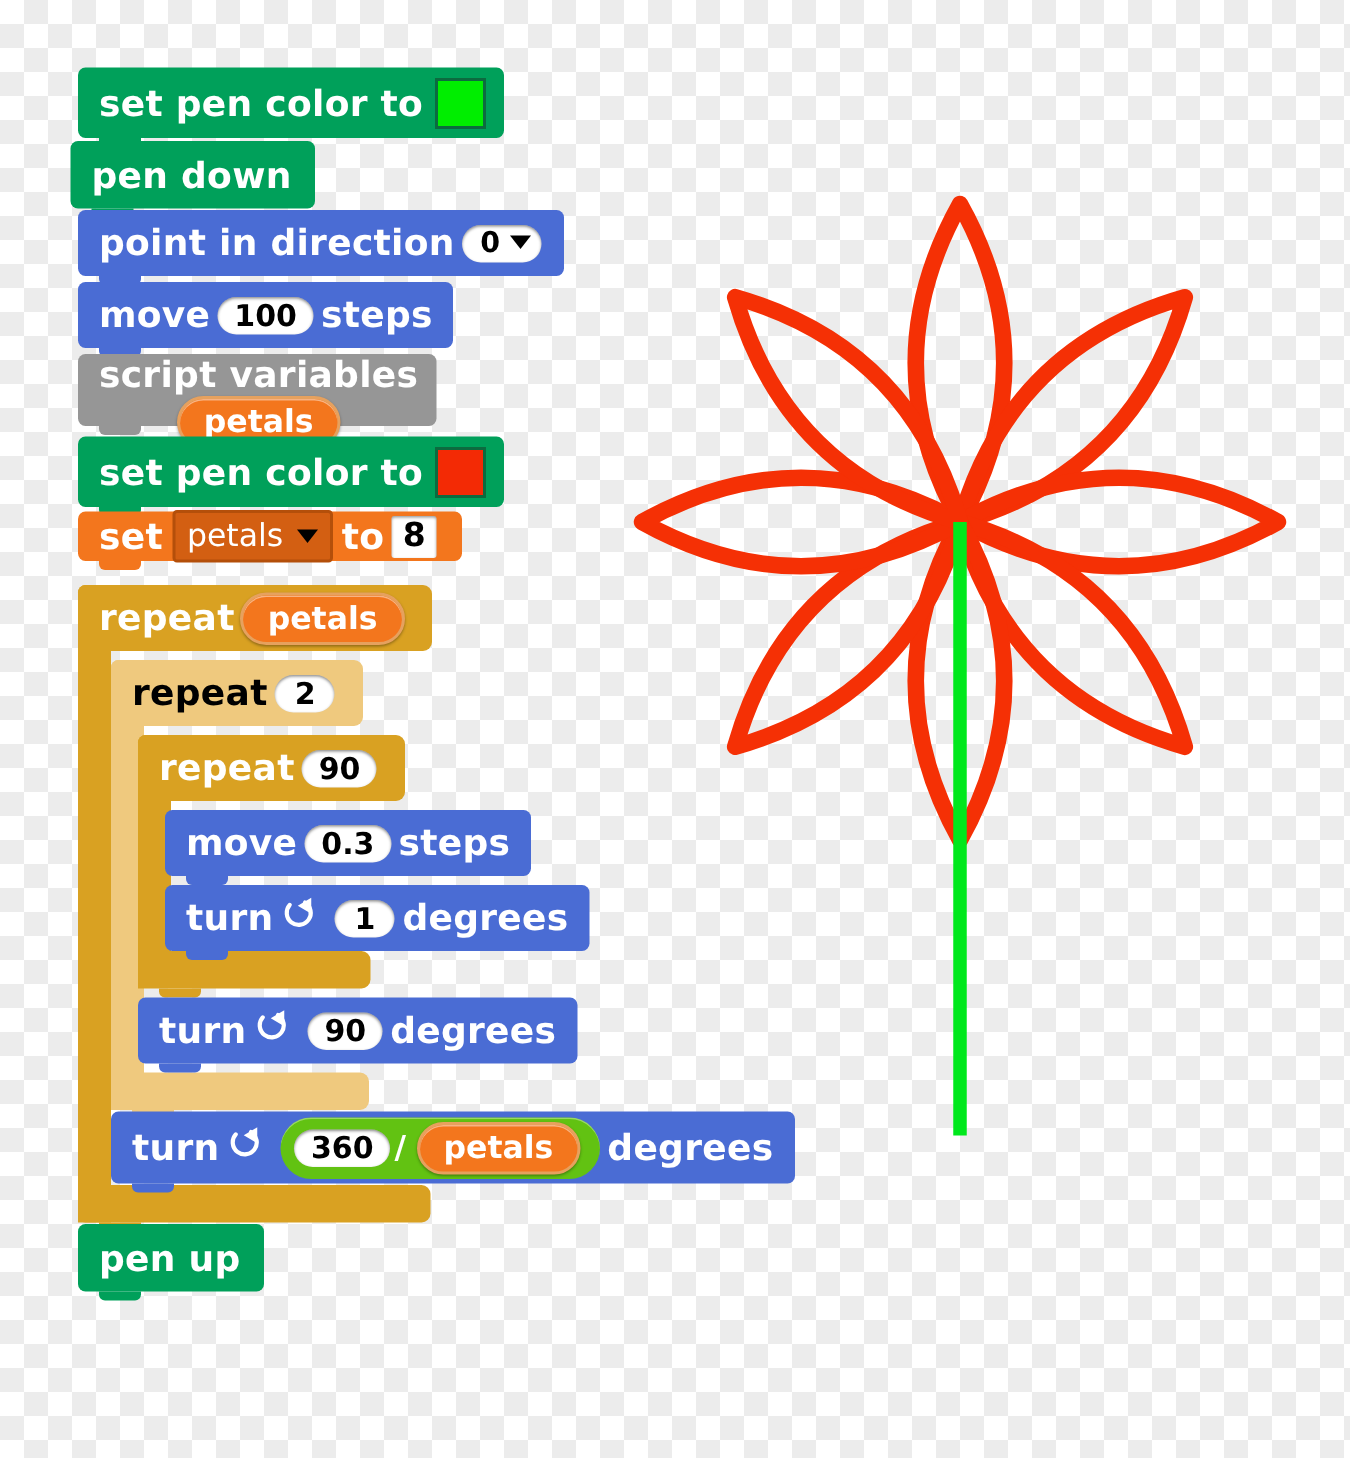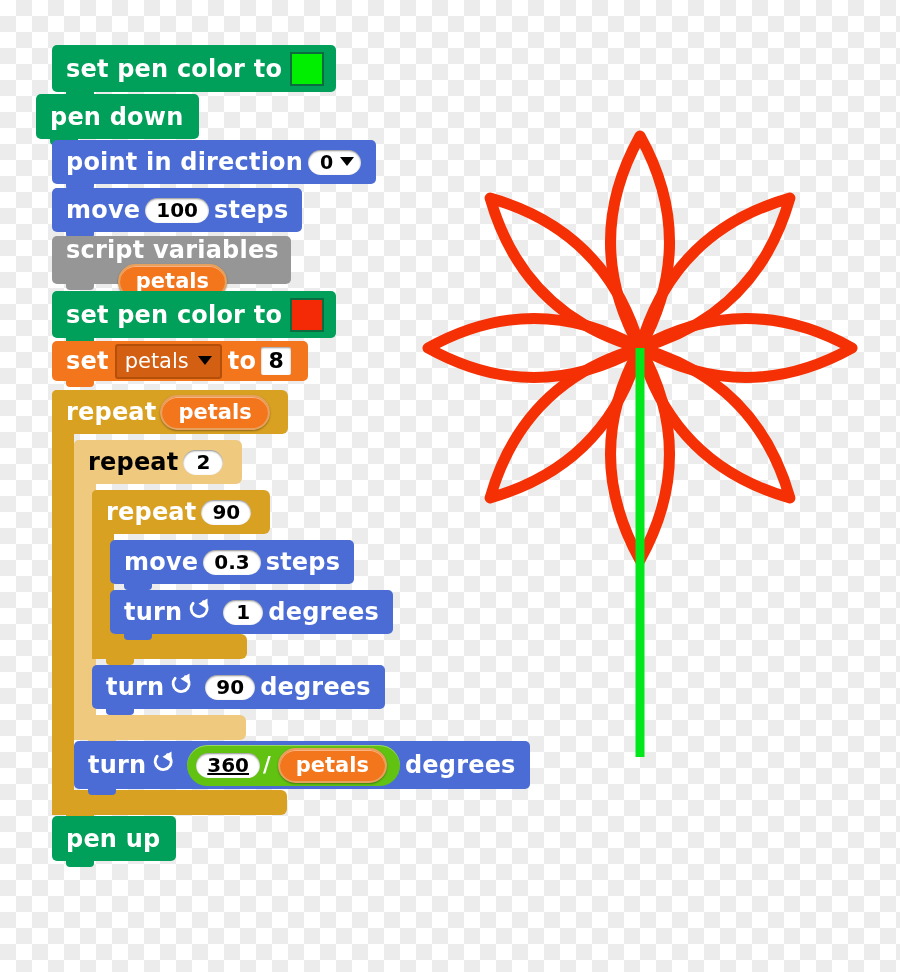--- a/index.html
+++ b/index.html
@@ -123,21 +123,21 @@
     </g>
   <line id="flower-stem" stroke-linecap="butt" x1="640" y1="348" x2="640" y2="757" stroke="#00e81c" stroke-width="9"></line>
 </svg>
 
 <div class="blk pen" style="left:52px;top:45px;height:47px;padding:0 12px 0 14px;font-size:24px;">
   <span class="lbl">set pen color to</span>
   <span class="swatch" id="sw-green" style="background: rgb(0, 238, 0);"></span>
   <span class="notch-bot"></span>
 </div>
 
-<div class="blk pen" style="left:36px;top:94px;height:45px;padding:0 16px 0 14px;font-size:24px;">
+<div class="blk pen" style="left:47px;top:94px;height:45px;padding:0 16px 0 14px;font-size:24px;">
   <span class="lbl">pen down</span>
   <span class="notch-bot"></span>
 </div>
 
 <div class="blk motion" style="left:52px;top:140px;height:44px;padding:0 10px 0 14px;font-size:24px;">
   <span class="lbl">point in direction</span>
   <span class="dropnum">
     <span>0</span>
     <span class="tri-down"></span>
   </span>
@@ -157,21 +157,21 @@
   <span class="tri-right" style="margin-left:10px;"></span>
   <span class="notch-bot"></span>
 </div>
 
 <div class="blk pen" style="left:52px;top:291px;height:47px;padding:0 12px 0 14px;font-size:24px;">
   <span class="lbl">set pen color to</span>
   <span class="swatch" id="sw-red" style="background: rgb(243, 42, 5);"></span>
   <span class="notch-bot"></span>
 </div>
 
-<div class="blk vars" style="left:52px;top:341px;height:40px;padding:0 12px 0 14px;font-size:24px;">
+<div class="blk vars" style="left:52px;top:341px;height:33px;padding:0 12px 0 14px;font-size:24px;">
   <span class="lbl">set</span>
   <span class="vardrop">
     <span>petals</span>
     <span class="tri-down"></span>
   </span>
   <span class="lbl">to</span>
   <span class="num sq" style="font-size:22px;height:28px;">8</span>
   <span class="notch-bot"></span>
 </div>
 
@@ -239,21 +239,21 @@
 
 <div class="blk motion" style="left:74px;top:741px;height:48px;padding:0 14px 0 14px;font-size:24px;">
   <span class="lbl">turn</span>
   <span class="turnicon">
     <svg width="26" height="26" viewBox="0 0 26 26">
       <path d="M6.2 16.5 A8 8 0 1 1 14.5 22.6" fill="none" stroke="#ffffff" stroke-width="2.8" stroke-linecap="round" transform="rotate(135 13 13)"></path>
       <polygon points="19.5,2.5 19.5,13.2 10.5,7.8" fill="#ffffff"></polygon>
     </svg>
   </span>
   <span class="oper">
-    <span class="num" style="margin:0;text-decoration:underline;">360</span>
+    <span class="num" style="margin:0;">360</span>
     <span class="slash">/</span>
     <span class="varoval">petals</span>
   </span>
   <span class="lbl">degrees</span>
   <span class="notch-bot"></span>
 </div>
 
 <div class="blk pen" style="left:52px;top:816px;height:45px;padding:0 16px 0 14px;font-size:24px;">
   <span class="lbl">pen up</span>
   <span class="notch-bot"></span>

